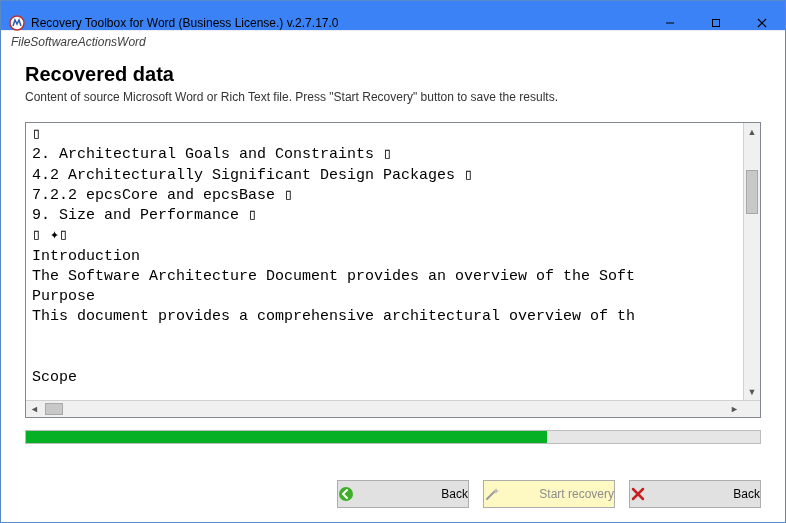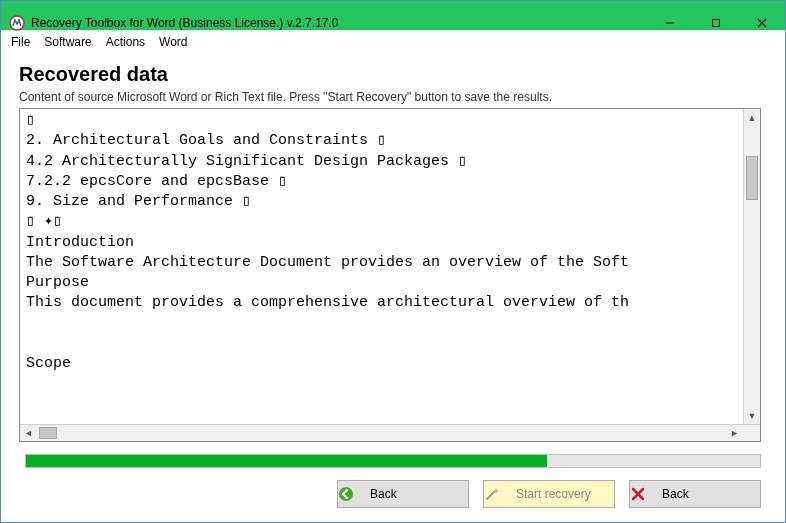--- a/index.html
+++ b/index.html
@@ -16,61 +16,61 @@
     border: 1px solid #5a8ac6;
     background: #fff;
     display: flex;
     flex-direction: column;
   }
   .titlebar {
     height: 30px;
     display: flex;
     align-items: center;
     padding: 15px 0 0 8px;
-    background: #22c55e;
+    background: #3b82f6;
     border-bottom: 1px solid #eee;
   }
   .titlebar .icon-app {
     width: 16px; height: 16px;
     margin-right: 6px;
     display: inline-flex; align-items: center; justify-content: center;
   }
   .titlebar .title { flex: 1; color: #000; font-size: 12px; }
   .win-controls { display: flex; height: 100%; }
   .win-btn {
     width: 46px; height: 100%;
     display: flex; align-items: center; justify-content: center;
     color: #222;
     cursor: pointer;
   }
   .menubar {
     display: flex;
-    gap: 14px;
     padding: 4px 10px 6px 10px;
     font-size: 12px;
-    color: #000000;
+    color: #404040;
+    font-style: italic;
   }
   .menubar span { cursor: default; }
   .content {
     flex: 1;
-    padding: 6px 24px 8px 18px;
+    padding: 6px 24px 8px 24px;
     display: flex;
     flex-direction: column;
     overflow: hidden;
   }
   .heading {
     font-size: 20px;
     font-weight: bold;
     color: #000;
     margin: 2px 0 4px 0;
   }
   .subtext {
     font-size: 12px;
     color: #333;
-    margin-bottom: 4px;
+    margin-bottom: 18px;
   }
   .textbox-wrap {
     flex: 1;
     border: 1px solid #828790;
     background: #fff;
     position: relative;
     display: flex;
     flex-direction: column;
     overflow: hidden;
   }
@@ -143,26 +143,27 @@
     display: flex;
     justify-content: flex-end;
     gap: 14px;
     padding: 12px 24px 14px 24px;
   }
   .btn {
     width: 132px;
     height: 28px;
     display: flex;
     align-items: center;
-    justify-content: flex-start;
+    justify-content: space-between;
     gap: 16px;
     font-size: 12px;
     border: 1px solid #adadad;
     background: #e1e1e1;
     cursor: pointer;
+    margin-top: 24px;
   }
   .btn.disabled {
     color: #8c8c8c;
     background: #fef9c3;
     cursor: default;
   }
   .btn .ic { width: 16px; height: 16px; display: inline-flex; align-items: center; justify-content: center; }
 </style>
 </head>
 <body>

